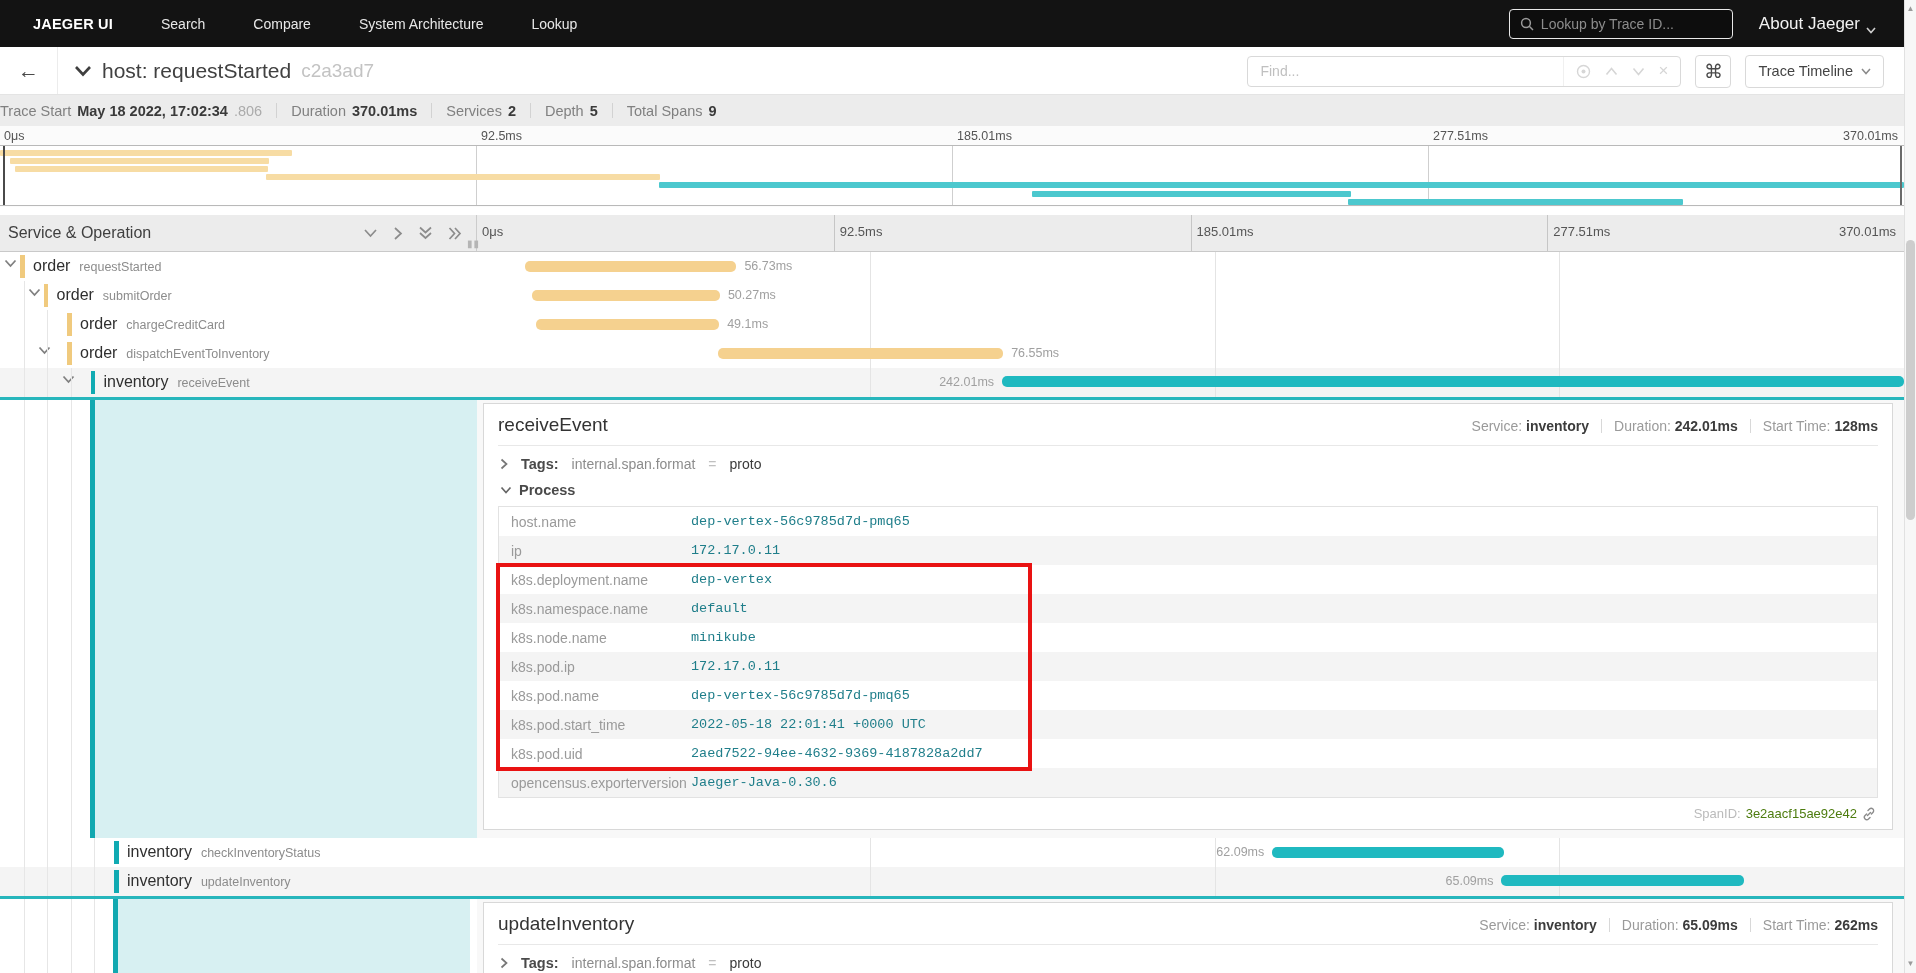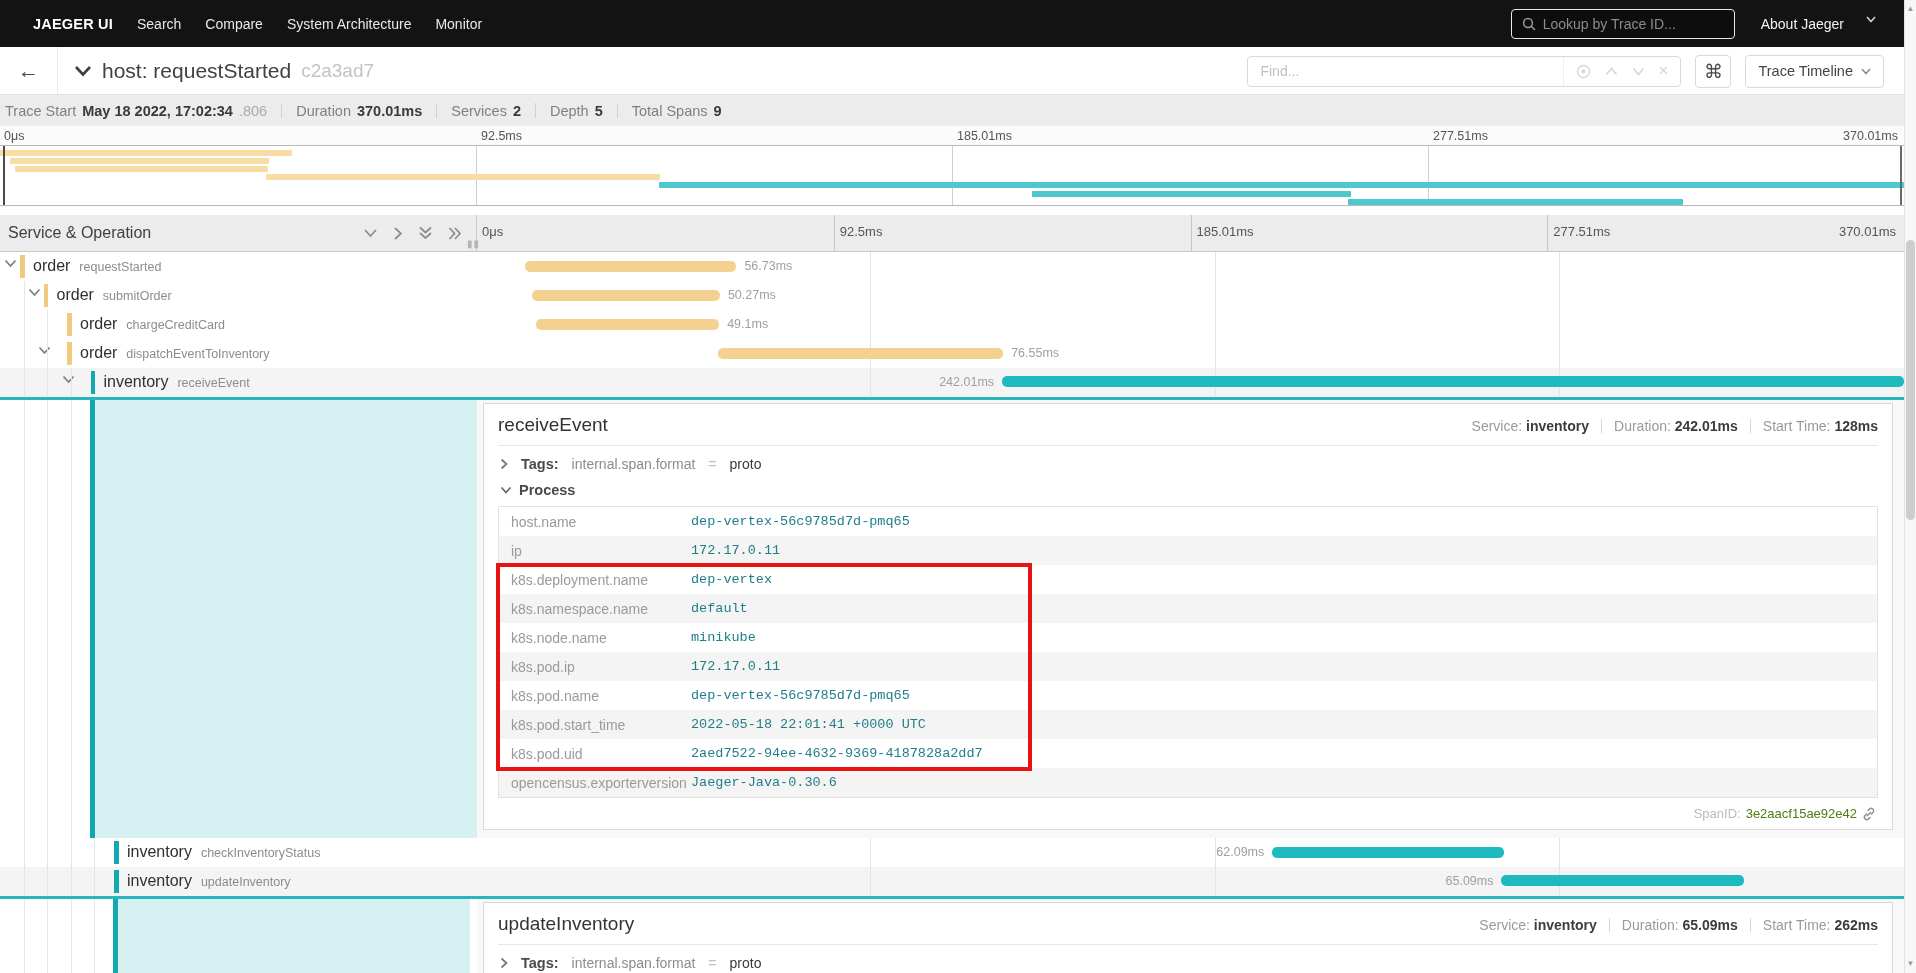--- a/index.html
+++ b/index.html
@@ -4,41 +4,41 @@
 <style>
   *{margin:0;padding:0;box-sizing:border-box;}
   html,body{width:1916px;height:973px;overflow:hidden;}
   body{font-family:"Liberation Sans",sans-serif;background:#fff;color:#333;}
   #app{position:relative;width:1916px;height:973px;overflow:hidden;}
   #content{position:absolute;left:0;top:0;width:1904px;height:973px;}
 
   
   #nav{position:relative;height:47px;background:#131313;display:flex;align-items:center;}
   .brand{color:#fff;font-weight:bold;font-size:14.5px;margin-left:33px;letter-spacing:.2px;}
-  .navitem{color:#e8e8e8;font-size:14px;margin-left:24px;cursor:pointer;}
+  .navitem{color:#e8e8e8;font-size:14px;margin-left:48px;cursor:pointer;}
   .nav-right{position:absolute;right:28px;top:0;height:47px;display:flex;align-items:center;gap:26px;}
   .nav-search{width:224px;height:30px;border:1px solid #e9e9e9;border-radius:4px;background:#0d0d0d;display:flex;align-items:center;padding:0 10px;gap:7px;}
   .nav-search .ph{color:#8d8d8d;font-size:14px;}
-  .about{color:#f2f2f2;font-size:14px;display:flex;align-items:flex-start;gap:22px;}
+  .about{color:#f2f2f2;font-size:17px;display:flex;align-items:flex-end;gap:6px;}
 
   
   #thead{position:relative;height:48px;background:#fff;border-bottom:1px solid #e4e4e4;display:flex;align-items:center;}
   .backbox{width:58px;height:100%;display:flex;align-items:center;justify-content:center;border-right:1px solid #ececec;font-size:21px;color:#4a4a4a;cursor:pointer;}
   .tchev{margin:0 10px 0 16px;display:flex;align-items:center;cursor:pointer;}
   .ttl{font-size:21px;color:#414141;font-weight:500;}
   .thash{font-size:19px;color:#c3c3c3;margin-left:10px;}
   .thead-right{position:absolute;right:20px;top:0;height:48px;display:flex;align-items:center;gap:14px;}
   .findbox{width:434px;height:31px;border:1px solid #d9d9d9;border-radius:4px;background:#fff;display:flex;align-items:center;}
   .findbox .fph{color:#c0c0c0;font-size:14px;padding-left:12px;flex:1;}
   .findicons{display:flex;align-items:center;gap:14px;padding:0 12px;height:100%;border-left:1px solid #f0f0f0;color:#d6d6d6;}
   .kbtn{width:36px;height:33px;border:1px solid #d9d9d9;border-radius:4px;display:flex;align-items:center;justify-content:center;font-size:19px;color:#4a4a4a;background:#fff;cursor:pointer;}
   .viewsel{height:33px;border:1px solid #d9d9d9;border-radius:4px;background:#fff;display:flex;align-items:center;gap:8px;padding:0 12px;font-size:14.5px;color:#444;cursor:pointer;}
 
   
-  #summary{height:31px;background:#ececec;display:flex;align-items:center;font-size:14.5px;color:#808080;padding-left:5px;}
+  #summary{height:31px;background:#ececec;display:flex;align-items:center;font-size:14.5px;color:#808080;}
   #summary b{color:#3a3a3a;margin-left:6px;}
   #summary .dim{color:#ababab;}
   .sep{width:1px;height:15px;background:#d2d2d2;margin:0 14px;}
 
   
   #minimap{position:relative;height:81px;background:#fbfbfb;}
   .mm-ticks{position:relative;height:19px;font-size:12.5px;color:#555;}
   .mm-ticks span{position:absolute;top:3px;}
   #mm-canvas{position:relative;height:61px;background:#fff;border:1px solid #b9b9b9;border-left:none;border-right:none;overflow:hidden;}
   .mm-grid{position:absolute;top:0;bottom:0;width:1px;background:#cfcfcf;}
@@ -111,21 +111,21 @@
 <body>
 
 <div id="app">
 <div id="content">
 
   <div id="nav">
     <span class="brand">JAEGER UI</span>
     <span class="navitem">Search</span>
     <span class="navitem">Compare</span>
     <span class="navitem">System Architecture</span>
-    <span class="navitem">Monitor</span>
+    <span class="navitem">Lookup</span>
     <div class="nav-right">
       <div class="nav-search">
         <span>
               <svg width="14" height="14" viewBox="0 0 14 14">
                 <circle cx="6" cy="6" r="4.4" fill="none" stroke="#9a9a9a" stroke-width="1.5"></circle>
                 <line x1="9.3" y1="9.3" x2="13" y2="13" stroke="#9a9a9a" stroke-width="1.5"></line>
               </svg>
             </span>
         <span class="ph">Lookup by Trace ID...</span>
       </div>

